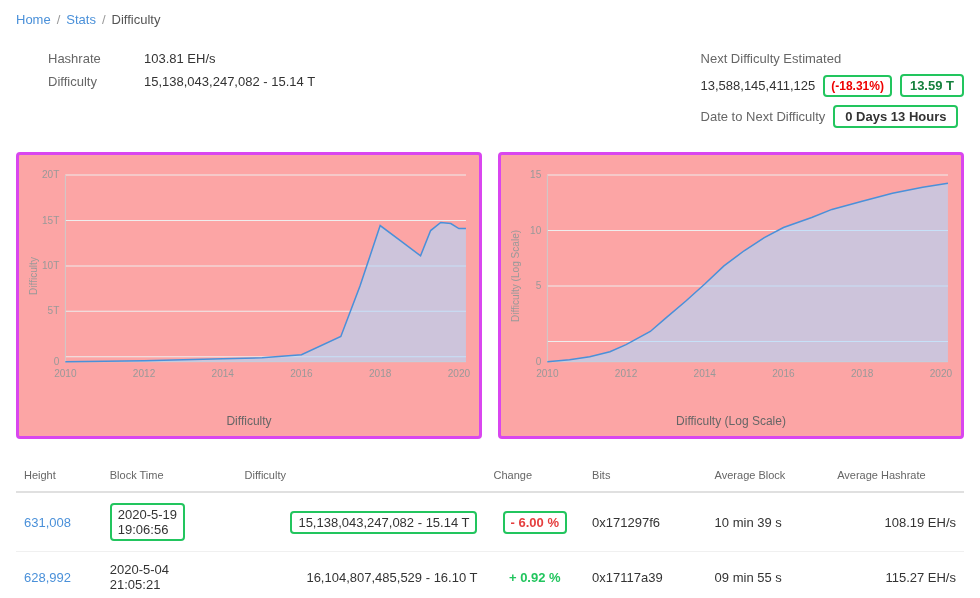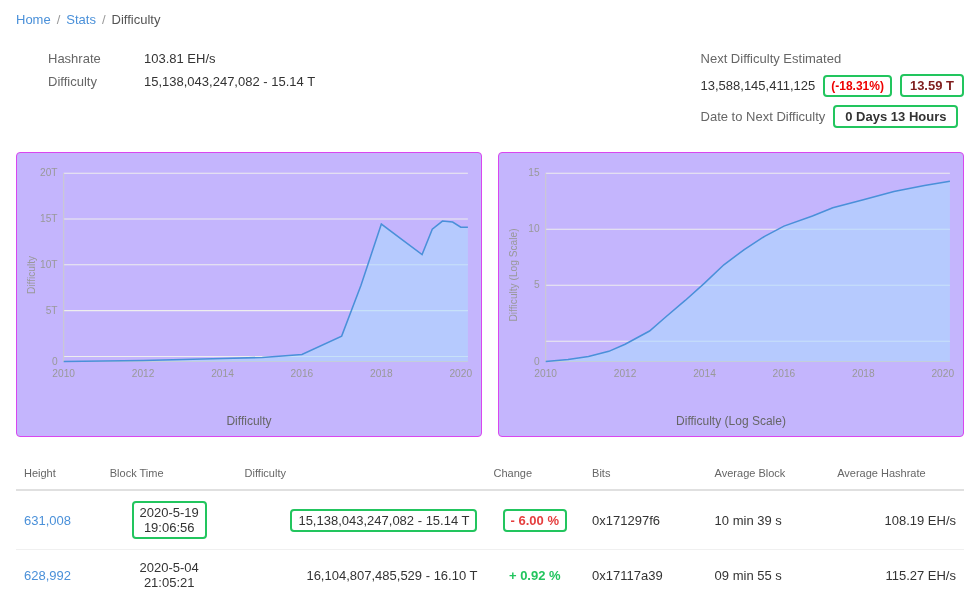--- a/index.html
+++ b/index.html
@@ -16,29 +16,29 @@
     
     .stats-header { display: flex; justify-content: space-between; margin-bottom: 16px; padding: 8px 0; }
     .stats-left, .stats-right { display: flex; flex-direction: column; gap: 8px; margin-left: 32px; }
     .stat-row { display: flex; align-items: center; gap: 16px; }
     .stat-label { color: #666; min-width: 80px; }
     .stat-value { color: #333; font-size: 13px; }
     
     .stats-right { align-items: flex-start; }
     .next-diff-row { display: flex; align-items: center; gap: 8px; }
     .badge-green { border: 2px solid #22c55e; border-radius: 4px; padding: 2px 6px; color: #e00; font-size: 12px; font-weight: 600; }
-    .badge-green-value { border: 2px solid #22c55e; border-radius: 4px; padding: 2px 8px; color: #7f1d1d; font-size: 13px; font-weight: 600; }
+    .badge-green-value { border: 2px solid #22c55e; border-radius: 4px; padding: 2px 8px; color: #15803d; font-size: 13px; font-weight: 600; }
     .next-diff-label { color: #666; }
     .next-diff-number { color: #333; }
     .date-next-row { display: flex; align-items: center; gap: 8px; }
     .days-badge { border: 2px solid #22c55e; border-radius: 4px; padding: 2px 10px; color: #333; font-size: 13px; font-weight: 600; }
     
     
     .charts-section { display: flex; gap: 16px; margin-bottom: 20px; }
-    .chart-container { flex: 1; background: #c4b5fd; border: 1px solid #d946ef; border-radius: 4px; padding: 10px 8px 8px 8px; }
+    .chart-container { flex: 1; background: #fca5a5; border: 3px solid #d946ef; border-radius: 4px; padding: 10px 8px 8px 8px; }
     .chart-title { text-align: center; font-size: 12px; color: #666; margin-top: 4px; }
     .chart-svg-wrap { position: relative; }
     
     
     .data-table { width: 100%; border-collapse: collapse; }
     .data-table thead tr { border-bottom: 2px solid #e0e0e0; }
     .data-table th { padding: 10px 8px; text-align: left; color: #666; font-weight: 500; font-size: 11px; }
     .data-table td { padding: 10px 8px; border-bottom: 1px solid #f0f0f0; font-size: 13px; }
     .td-link { color: #4a90d9; text-decoration: none; }
     .td-red { color: #e53e3e; font-weight: 600; }
@@ -46,21 +46,21 @@
     .td-bordered { border: 2px solid #22c55e; border-radius: 4px; padding: 2px 6px; display: inline-block; }
     .td-bordered-block { border: 2px solid #22c55e; border-radius: 4px; padding: 2px 6px; display: inline-block; }
     .col-height { min-width: 70px; }
     .col-blocktime { min-width: 110px; }
     .col-difficulty { min-width: 190px; text-align: right; }
     .col-change { min-width: 80px; text-align: center; }
     .col-bits { min-width: 100px; }
     .col-avgblock { min-width: 100px; }
     .col-avghr { min-width: 110px; text-align: right; }
     
-    .blocktime-cell { text-align: center; }
+    .blocktime-cell { }
     
     
     .chart-area { fill: rgba(173, 216, 255, 0.6); }
     .chart-line { fill: none; stroke: #4a90d9; stroke-width: 1.5; }
     .chart-axis { stroke: #ccc; stroke-width: 1; }
     .chart-grid { stroke: #eee; stroke-width: 1; }
     .axis-label { font-size: 10px; fill: #999; }
   </style>
 </head>
 <body>

